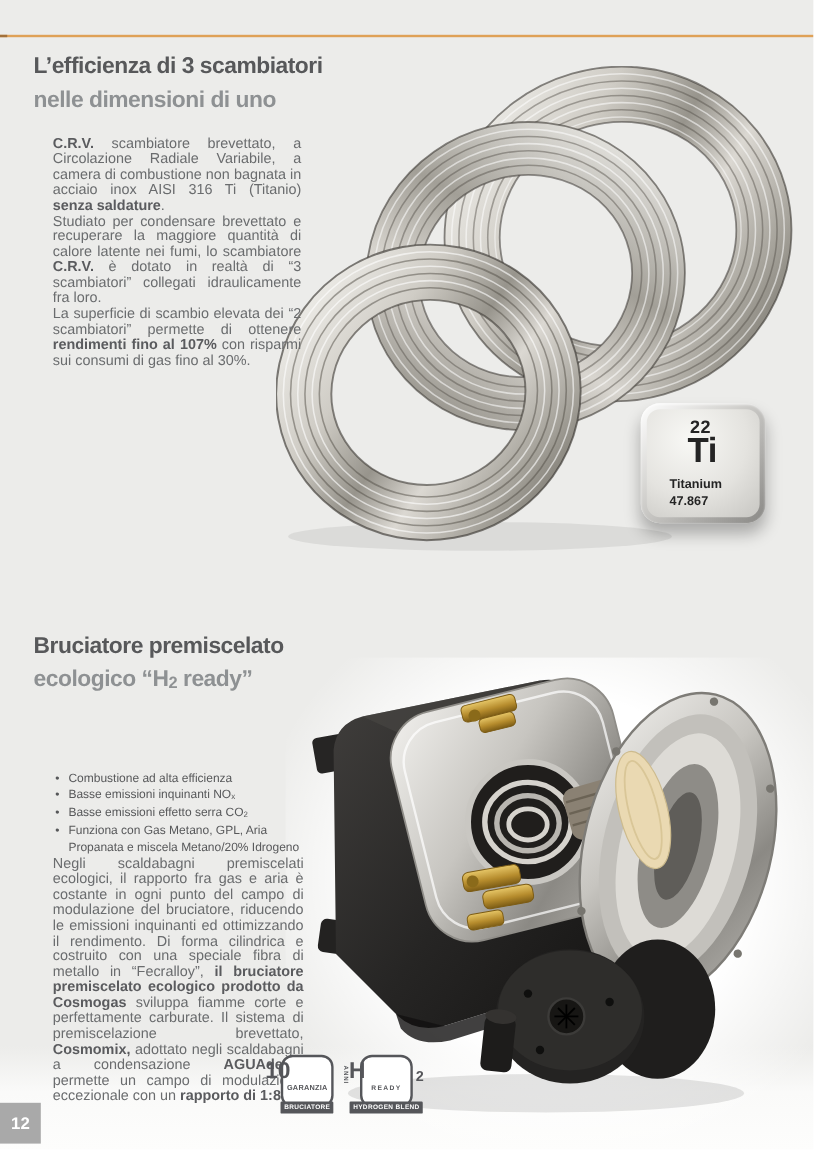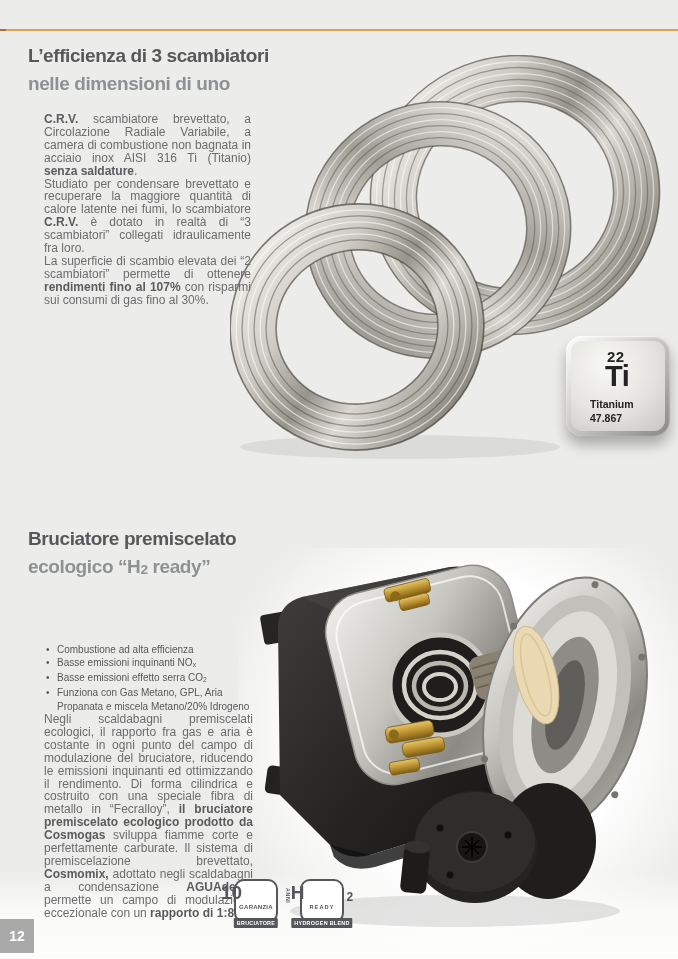--- a/index.html
+++ b/index.html
@@ -37,21 +37,21 @@
     color:var(--title-dark);font-weight:normal;font-size:10px;line-height:13.4px;z-index:2;}
   .bullets li{position:relative;padding-left:11px;}
   .bullets li::before{content:"\2022";position:absolute;left:0;top:0;}
 
   .coils{position:absolute;left:230px;top:55px;width:448px;height:405px;z-index:1;}
 
   .photo2-bg{position:absolute;left:238px;top:548px;width:440px;height:402px;z-index:0;
     background:radial-gradient(ellipse at 52% 45%,#FFFFFF 48%,rgba(255,255,255,0) 80%);}
   .burner{position:absolute;left:250px;top:555px;width:428px;height:390px;z-index:1;}
 
-  .ti-tile{position:absolute;left:566px;top:336px;width:104px;height:100px;border-radius:16px;box-sizing:border-box;padding:5px;
+  .ti-tile{position:absolute;left:534px;top:336px;width:104px;height:100px;border-radius:16px;box-sizing:border-box;padding:5px;
     background:linear-gradient(135deg,#ffffff 0%,#d2d1ce 40%,#898885 100%);
     box-shadow:0 9px 13px rgba(0,0,0,.28), inset 0 1px 2px rgba(255,255,255,.85);z-index:2;}
   .ti-face{position:relative;width:100%;height:100%;border-radius:11px;color:#242424;
     background:radial-gradient(circle at 38% 28%,#f8f8f5 0%,#e4e3df 55%,#c7c6c2 100%);}
   .ti-num{position:absolute;left:36px;top:7px;font-size:15px;font-weight:bold;letter-spacing:.5px;}
   .ti-sym{position:absolute;left:34px;top:19px;font-size:29px;font-weight:800;letter-spacing:-0.5px;}
   .ti-name{position:absolute;left:19px;top:57px;font-size:10.5px;font-weight:bold;}
   .ti-mass{position:absolute;left:19px;top:71px;font-size:10.5px;font-weight:bold;}
 
   .badges{position:absolute;left:231px;top:879px;display:flex;gap:16px;z-index:3;}

